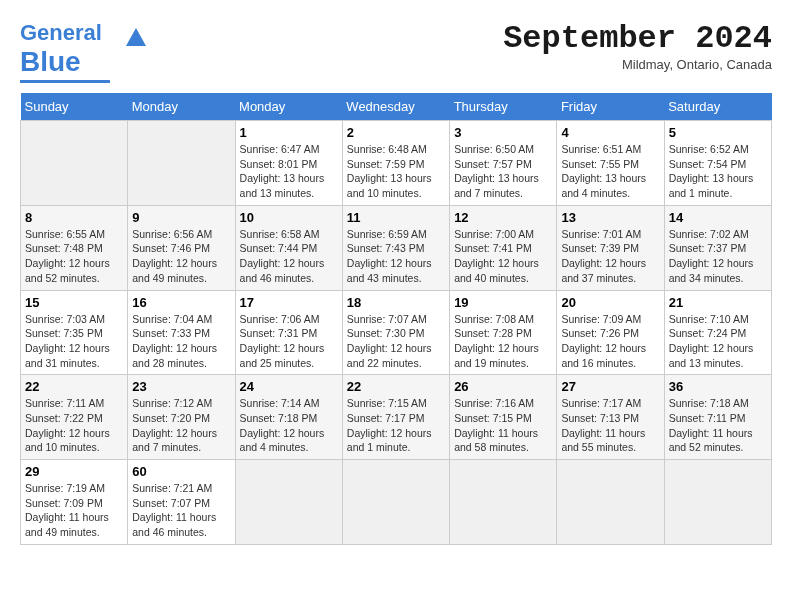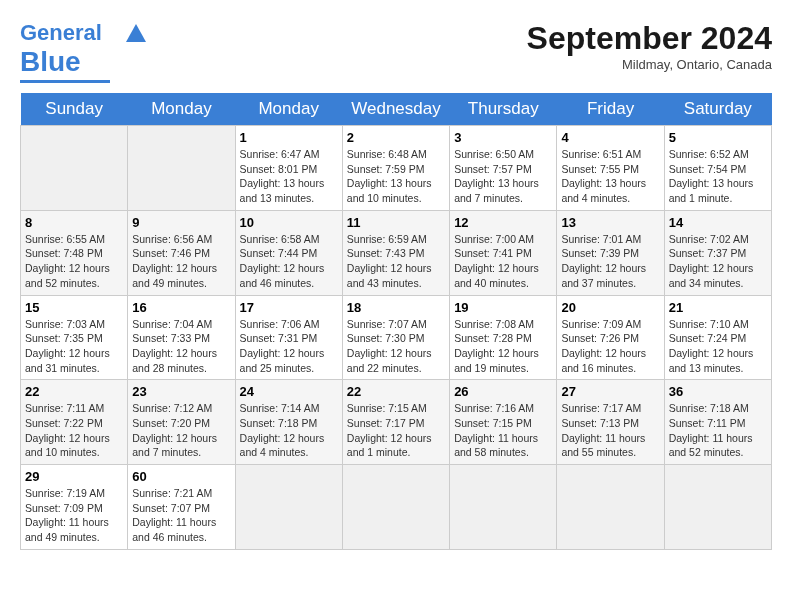--- a/index.html
+++ b/index.html
@@ -35,36 +35,37 @@
       width: 90px;
       margin-top: 2px;
     }
     .title-block {
       text-align: right;
     }
     .month-title {
       font-size: 32px;
       font-weight: bold;
       color: #1a1a1a;
+      font-family: Liberation Mono, monospace;
     }
     .location {
       font-size: 13px;
       color: #444;
     }
     table {
       width: 100%;
       border-collapse: collapse;
       font-size: 11px;
     }
     thead tr th {
       background: #3a7fd5;
       color: #fff;
       padding: 6px 4px;
-      text-align: center;
-      font-size: 17px;
+      text-align: left;
+      font-size: 13px;
       font-weight: normal;
     }
     tbody tr td {
       vertical-align: top;
       padding: 4px;
       border: 1px solid #ccc;
       width: 107px;
       min-height: 80px;
       background: #fff;
     }
@@ -84,21 +85,21 @@
       color: #333;
       font-size: 10.5px;
       line-height: 1.4;
     }
   </style>
 </head>
 <body>
 
 <div class="header">
   <div class="logo">
-    <div style="display:flex; align-items:center;gap:20px;">
+    <div style="display:flex; align-items:flex-end;gap:20px;">
       <span class="logo-text">
         <span>General</span>
       </span>
       <div style="margin-left:4px; display:flex; flex-direction:column; align-items:center;">
         <div style="width:0; height:0; border-left:10px solid transparent; border-right:10px solid transparent; border-bottom:18px solid #3a7fd5;"></div>
       </div>
     </div>
     <div style="display:flex; align-items:center;">
       <span style="font-size:28px; font-weight:bold; color:#3a7fd5; margin-left:0;">Blue</span>
     </div>

